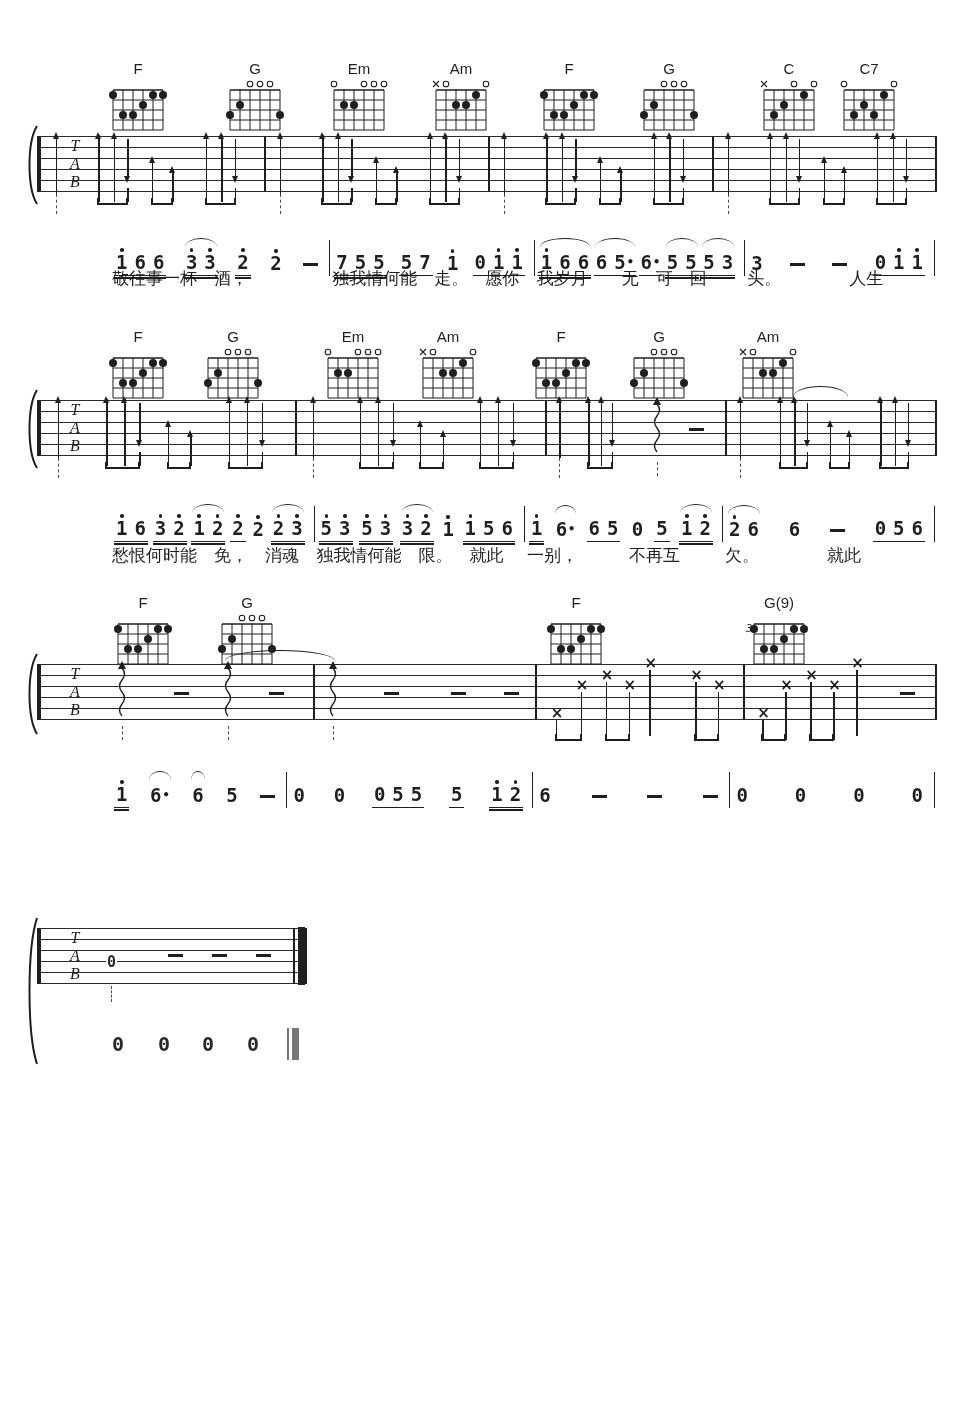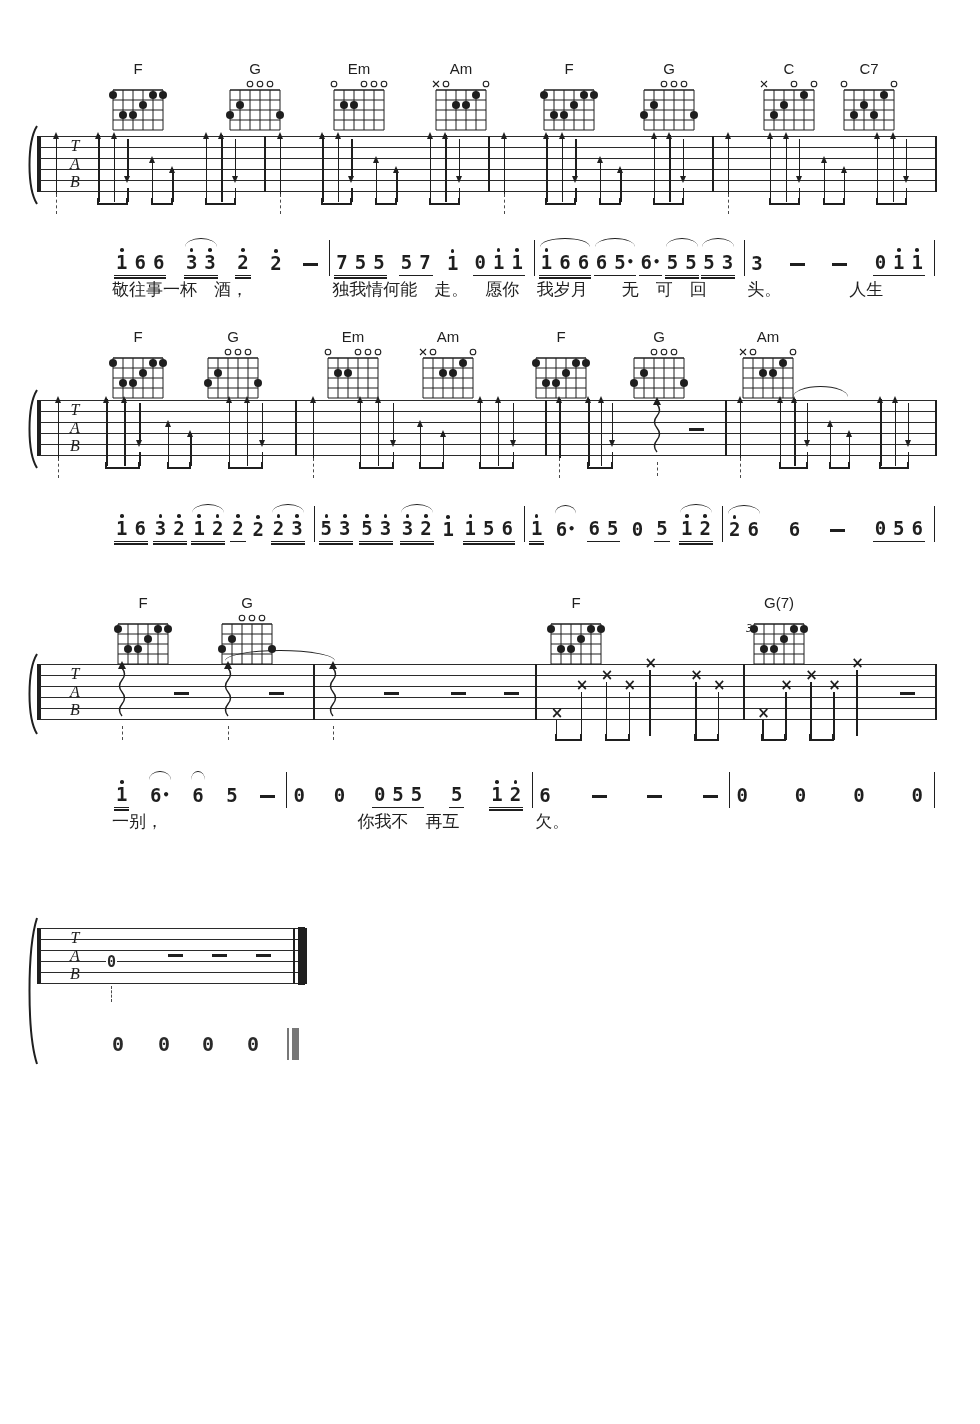--- a/index.html
+++ b/index.html
@@ -545,21 +545,21 @@
             </div>
             <div class="nt">
               <div class="hd"></div>
               <div class="dg">
                 <span>1</span>
               </div>
             </div>
           </div>
         </div>
       </div>
-      <div class="lyr" style="left: 110px; top: 279px; width: 825px;"><div class="cell" style="width: 220.275px;">敬往事一杯　酒，</div><div class="cell" style="width: 204.6px;">独我情何能　走。　愿你</div><div class="cell" style="width: 210.375px;">我岁月　　无　可　回</div><div class="cell" style="width: 189.75px;">头。　　　　人生</div></div>
+      <div class="lyr" style="left: 110px; top: 268px; width: 825px;"><div class="cell" style="width: 220.275px;">敬往事一杯　酒，</div><div class="cell" style="width: 204.6px;">独我情何能　走。　愿你</div><div class="cell" style="width: 210.375px;">我岁月　　无　可　回</div><div class="cell" style="width: 189.75px;">头。　　　　人生</div></div>
     </section>
   <section class="system">
       <div class="chord" style="left: 105px; top: 330px;"><div class="chord-name">F</div><svg width="66" height="58">
           <line x1="8" y1="14" x2="8" y2="54" stroke="#1f1f1f" stroke-width="1"></line>
           <line x1="18" y1="14" x2="18" y2="54" stroke="#1f1f1f" stroke-width="1"></line>
           <line x1="28" y1="14" x2="28" y2="54" stroke="#1f1f1f" stroke-width="1"></line>
           <line x1="38" y1="14" x2="38" y2="54" stroke="#1f1f1f" stroke-width="1"></line>
           <line x1="48" y1="14" x2="48" y2="54" stroke="#1f1f1f" stroke-width="1"></line>
           <line x1="58" y1="14" x2="58" y2="54" stroke="#1f1f1f" stroke-width="1"></line>
           <line x1="8" y1="14" x2="58" y2="14" stroke="#1f1f1f" stroke-width="1.6"></line>
@@ -1049,20 +1049,21 @@
             </div>
             <div class="nt">
               <div class="hd off"></div>
               <div class="dg">
                 <span>6</span>
               </div>
             </div>
           </div>
         </div>
       </div>
+      <div class="lyr" style="left: 110px; top: 545px; width: 825px;"><div class="cell" style="width: 204.6px;">愁恨何时能　免，　消魂</div><div class="cell" style="width: 210.375px;">独我情何能　限。　就此</div><div class="cell" style="width: 198px;">一别，　　　不再互</div><div class="cell" style="width: 212.025px;">欠。　　　　就此</div></div>
     </section>
   <section class="system">
       <div class="chord" style="left: 110px; top: 596px;"><div class="chord-name">F</div><svg width="66" height="58">
           <line x1="8" y1="14" x2="8" y2="54" stroke="#1f1f1f" stroke-width="1"></line>
           <line x1="18" y1="14" x2="18" y2="54" stroke="#1f1f1f" stroke-width="1"></line>
           <line x1="28" y1="14" x2="28" y2="54" stroke="#1f1f1f" stroke-width="1"></line>
           <line x1="38" y1="14" x2="38" y2="54" stroke="#1f1f1f" stroke-width="1"></line>
           <line x1="48" y1="14" x2="48" y2="54" stroke="#1f1f1f" stroke-width="1"></line>
           <line x1="58" y1="14" x2="58" y2="54" stroke="#1f1f1f" stroke-width="1"></line>
           <line x1="8" y1="14" x2="58" y2="14" stroke="#1f1f1f" stroke-width="1.6"></line>
@@ -1108,21 +1109,21 @@
           <line x1="8" y1="34" x2="58" y2="34" stroke="#1f1f1f" stroke-width="1"></line>
           <line x1="8" y1="44" x2="58" y2="44" stroke="#1f1f1f" stroke-width="1"></line>
           <line x1="8" y1="54" x2="58" y2="54" stroke="#1f1f1f" stroke-width="1"></line>
           <circle cx="8" cy="19" r="4" fill="#1f1f1f"></circle>
           <circle cx="48" cy="19" r="4" fill="#1f1f1f"></circle>
           <circle cx="58" cy="19" r="4" fill="#1f1f1f"></circle>
           <circle cx="38" cy="29" r="4" fill="#1f1f1f"></circle>
           <circle cx="18" cy="39" r="4" fill="#1f1f1f"></circle>
           <circle cx="28" cy="39" r="4" fill="#1f1f1f"></circle>
         </svg></div>
-      <div class="chord" style="left: 746px; top: 596px;"><div class="chord-name">G(7)</div><svg width="66" height="58">
+      <div class="chord" style="left: 746px; top: 596px;"><div class="chord-name">G(9)</div><svg width="66" height="58">
           <line x1="8" y1="14" x2="8" y2="54" stroke="#1f1f1f" stroke-width="1"></line>
           <line x1="18" y1="14" x2="18" y2="54" stroke="#1f1f1f" stroke-width="1"></line>
           <line x1="28" y1="14" x2="28" y2="54" stroke="#1f1f1f" stroke-width="1"></line>
           <line x1="38" y1="14" x2="38" y2="54" stroke="#1f1f1f" stroke-width="1"></line>
           <line x1="48" y1="14" x2="48" y2="54" stroke="#1f1f1f" stroke-width="1"></line>
           <line x1="58" y1="14" x2="58" y2="54" stroke="#1f1f1f" stroke-width="1"></line>
           <line x1="8" y1="14" x2="58" y2="14" stroke="#1f1f1f" stroke-width="1.6"></line>
           <line x1="8" y1="24" x2="58" y2="24" stroke="#1f1f1f" stroke-width="1"></line>
           <line x1="8" y1="34" x2="58" y2="34" stroke="#1f1f1f" stroke-width="1"></line>
           <line x1="8" y1="44" x2="58" y2="44" stroke="#1f1f1f" stroke-width="1"></line>
@@ -1361,21 +1362,20 @@
           <div class="grp">
             <div class="nt">
               <div class="hd off"></div>
               <div class="dg">
                 <span>0</span>
               </div>
             </div>
           </div>
         </div>
       </div>
-      <div class="lyr" style="left: 110px; top: 811px; width: 825px;"><div class="cell" style="width: 177.375px;">一别，</div><div class="cell" style="width: 245.85px;">　　　　你我不　再互</div><div class="cell" style="width: 197.175px;">欠。</div><div class="cell" style="width: 204.6px;"></div></div>
     </section>
   <section class="system">
       <svg width="16" height="150" style="position:absolute;left:24px;top:916px">
         <path d="M13 2 C3 33 3 117 13 148" fill="none" stroke="#1f1f1f" stroke-width="2"></path>
       </svg>
       <div class="staff-edge" style="left: 37px; top: 928px; height: 56px;"></div>
       <div class="tline" style="left: 40px; top: 928px; width: 265px;"></div>
       <div class="tline" style="left: 40px; top: 939px; width: 265px;"></div>
       <div class="tline" style="left: 40px; top: 950px; width: 265px;"></div>
       <div class="tline" style="left: 40px; top: 961px; width: 265px;"></div>

